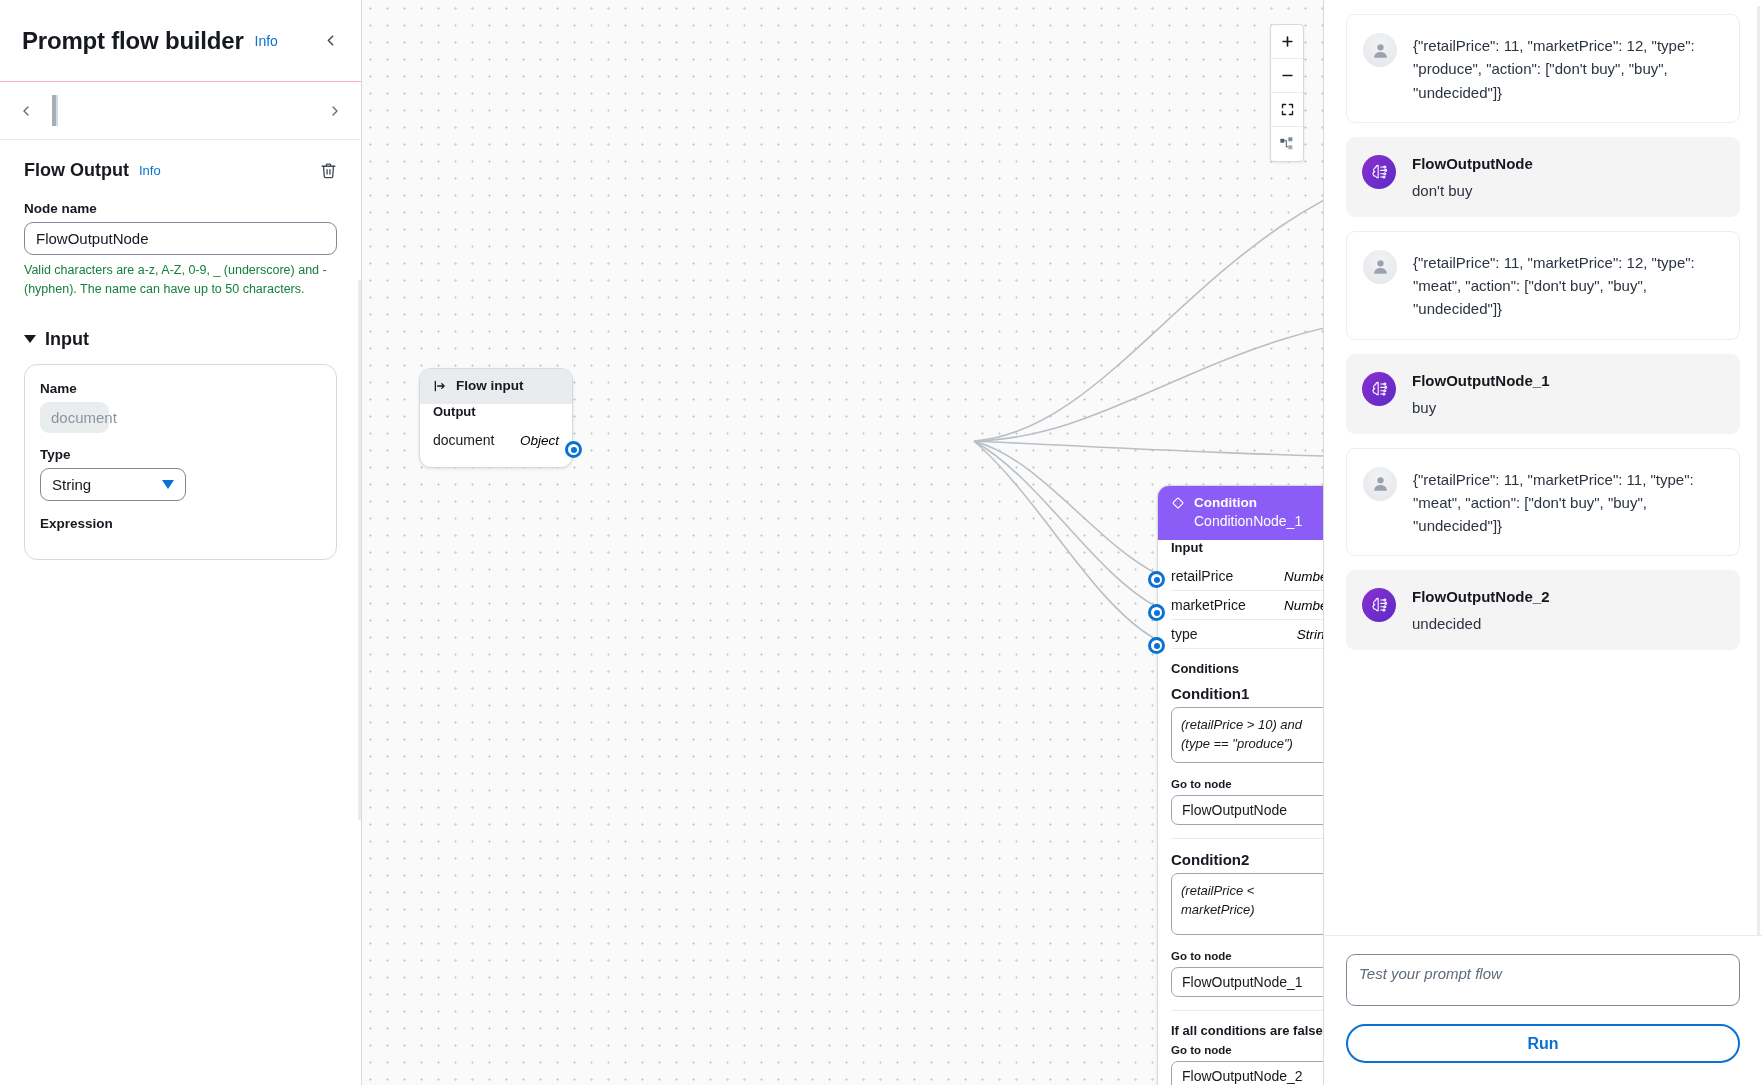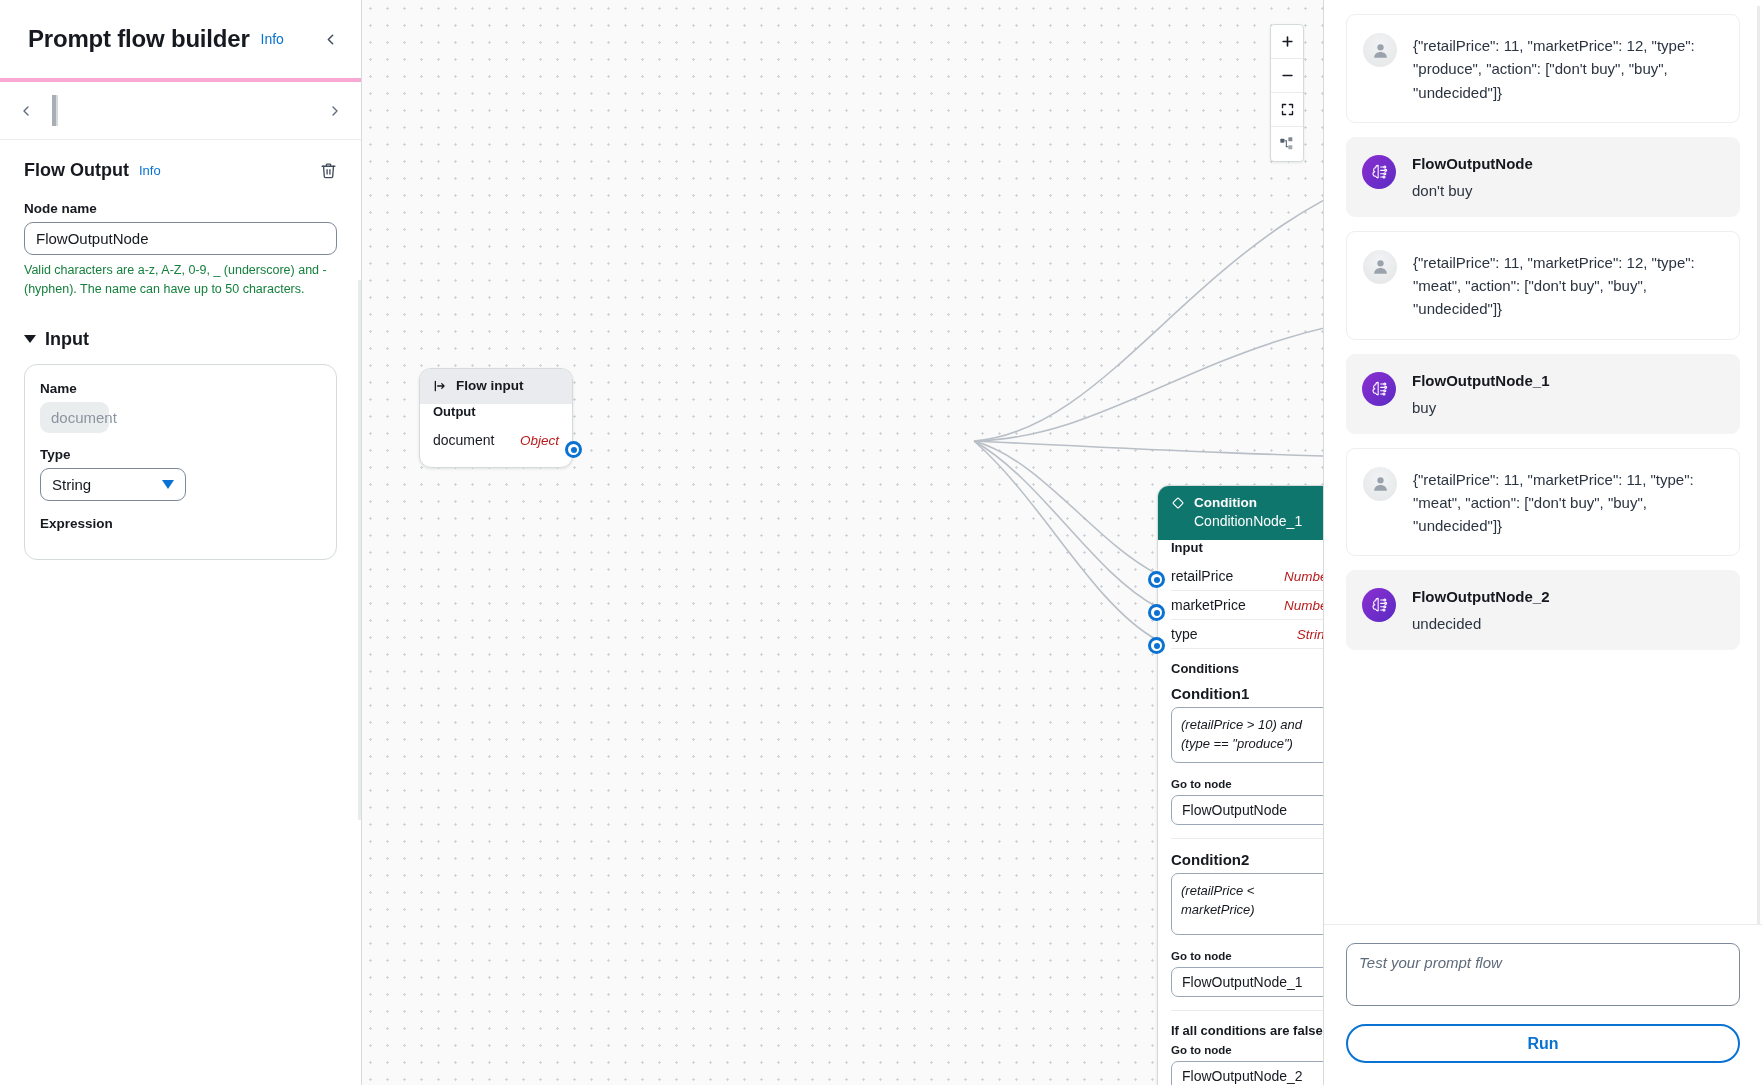--- a/index.html
+++ b/index.html
@@ -15,21 +15,21 @@
   .sidebar {
     width: 362px; height: 1085px;
     background: #ffffff;
     border-right: 1px solid #d5dbdb;
     display: flex; flex-direction: column;
     flex: 0 0 362px;
     position: relative;
   }
   .sb-header {
     height: 82px; display: flex; align-items: center;
-    padding: 0 22px 0 28px; border-bottom: 4px solid #f9a8d4;
+    padding: 0 22px 0 22px; border-bottom: 1px solid #f9a8d4;
     flex: 0 0 82px;
   }
   .sb-title { font-size: 24px; font-weight: bold; letter-spacing: -0.2px; color: #16191f; }
   .sb-info { font-size: 14px; color: #0972d3; margin-left: 11px; font-weight: normal; }
   .sb-collapse { margin-left: auto; color: #414d5c; cursor: pointer; line-height: 0; }
 
   .sb-tabs {
     height: 58px; display: flex; align-items: stretch;
     border-bottom: 1px solid #e9ebed; flex: 0 0 58px; position: relative;
   }
@@ -123,28 +123,28 @@
     background: #fff; border-radius: 12px; overflow: hidden;
     border: 1px solid #d5dbdb;
     box-shadow: 0 1px 3px rgba(0,0,0,.10);
   }
   .node-hd { padding: 9px 13px 11px 13px; color: #fff; }
   .node-hd-row { display: flex; align-items: center; gap: 9px; }
   .node-hd-type { font-size: 13.5px; font-weight: bold; }
   .node-hd-name { font-size: 14px; margin-top: 3px; padding-left: 23px; }
   .hd-input { background: #e9ebef; }
   .hd-input .node-hd-type { color: #16191f; }
-  .hd-cond { background: #0f766e; }
+  .hd-cond { background: #8b5cf6; }
   .node-body { padding: 0 13px 13px 13px; }
   .body-label { font-size: 13px; font-weight: bold; margin-bottom: 7px; }
   .io-row {
     display: flex; align-items: center; justify-content: space-between;
     font-size: 14px; padding: 6px 0; color: #16191f;
   }
-  .io-type { font-size: 13.5px; color: #b91c1c; font-style: italic; }
+  .io-type { font-size: 13.5px; color: #000000; font-style: italic; }
   .io-row.div { border-bottom: 1px solid #e9ebed; }
 
   .port {
     position: absolute; width: 17px; height: 17px; border-radius: 50%;
     background: #fff; border: 3px solid #0972d3; z-index: 25;
   }
   .port::after {
     content: ""; position: absolute; left: 2.5px; top: 2.5px;
     width: 6px; height: 6px; border-radius: 50%; background: #0972d3;
   }
@@ -190,21 +190,21 @@
     flex: 0 0 34px; width: 34px; height: 34px; border-radius: 50%;
     background: linear-gradient(135deg,#8b2fd0 0%,#5b2bc4 100%);
     display: flex; align-items: center; justify-content: center;
   }
   .msg-text { font-size: 15px; line-height: 1.55; color: #2b3440; padding-top: 1px; }
   .msg-name { font-size: 15px; font-weight: bold; color: #16191f; margin-bottom: 10px; }
   .msg-val { font-size: 15px; color: #2b3440; }
 
   .rp-footer { border-top: 1px solid #e9ebed; padding: 18px 22px 22px 22px; }
   .prompt-ta {
-    width: 100%; height: 63px; border: 1px solid #7d8998; border-radius: 9px;
+    width: 100%; height: 52px; border: 1px solid #7d8998; border-radius: 9px;
     padding: 10px 12px; font-size: 15px; font-family: inherit; resize: none; outline: none;
     color: #16191f; background: #fff;
   }
   .prompt-ta::placeholder { color: #5f6b7a; font-style: italic; }
   .run-btn {
     width: 100%; height: 39px; margin-top: 14px; border: 2px solid #0972d3;
     border-radius: 21px; background: #fff; color: #0972d3; font-size: 16px;
     font-weight: bold; font-family: inherit; cursor: pointer;
   }
 </style>

